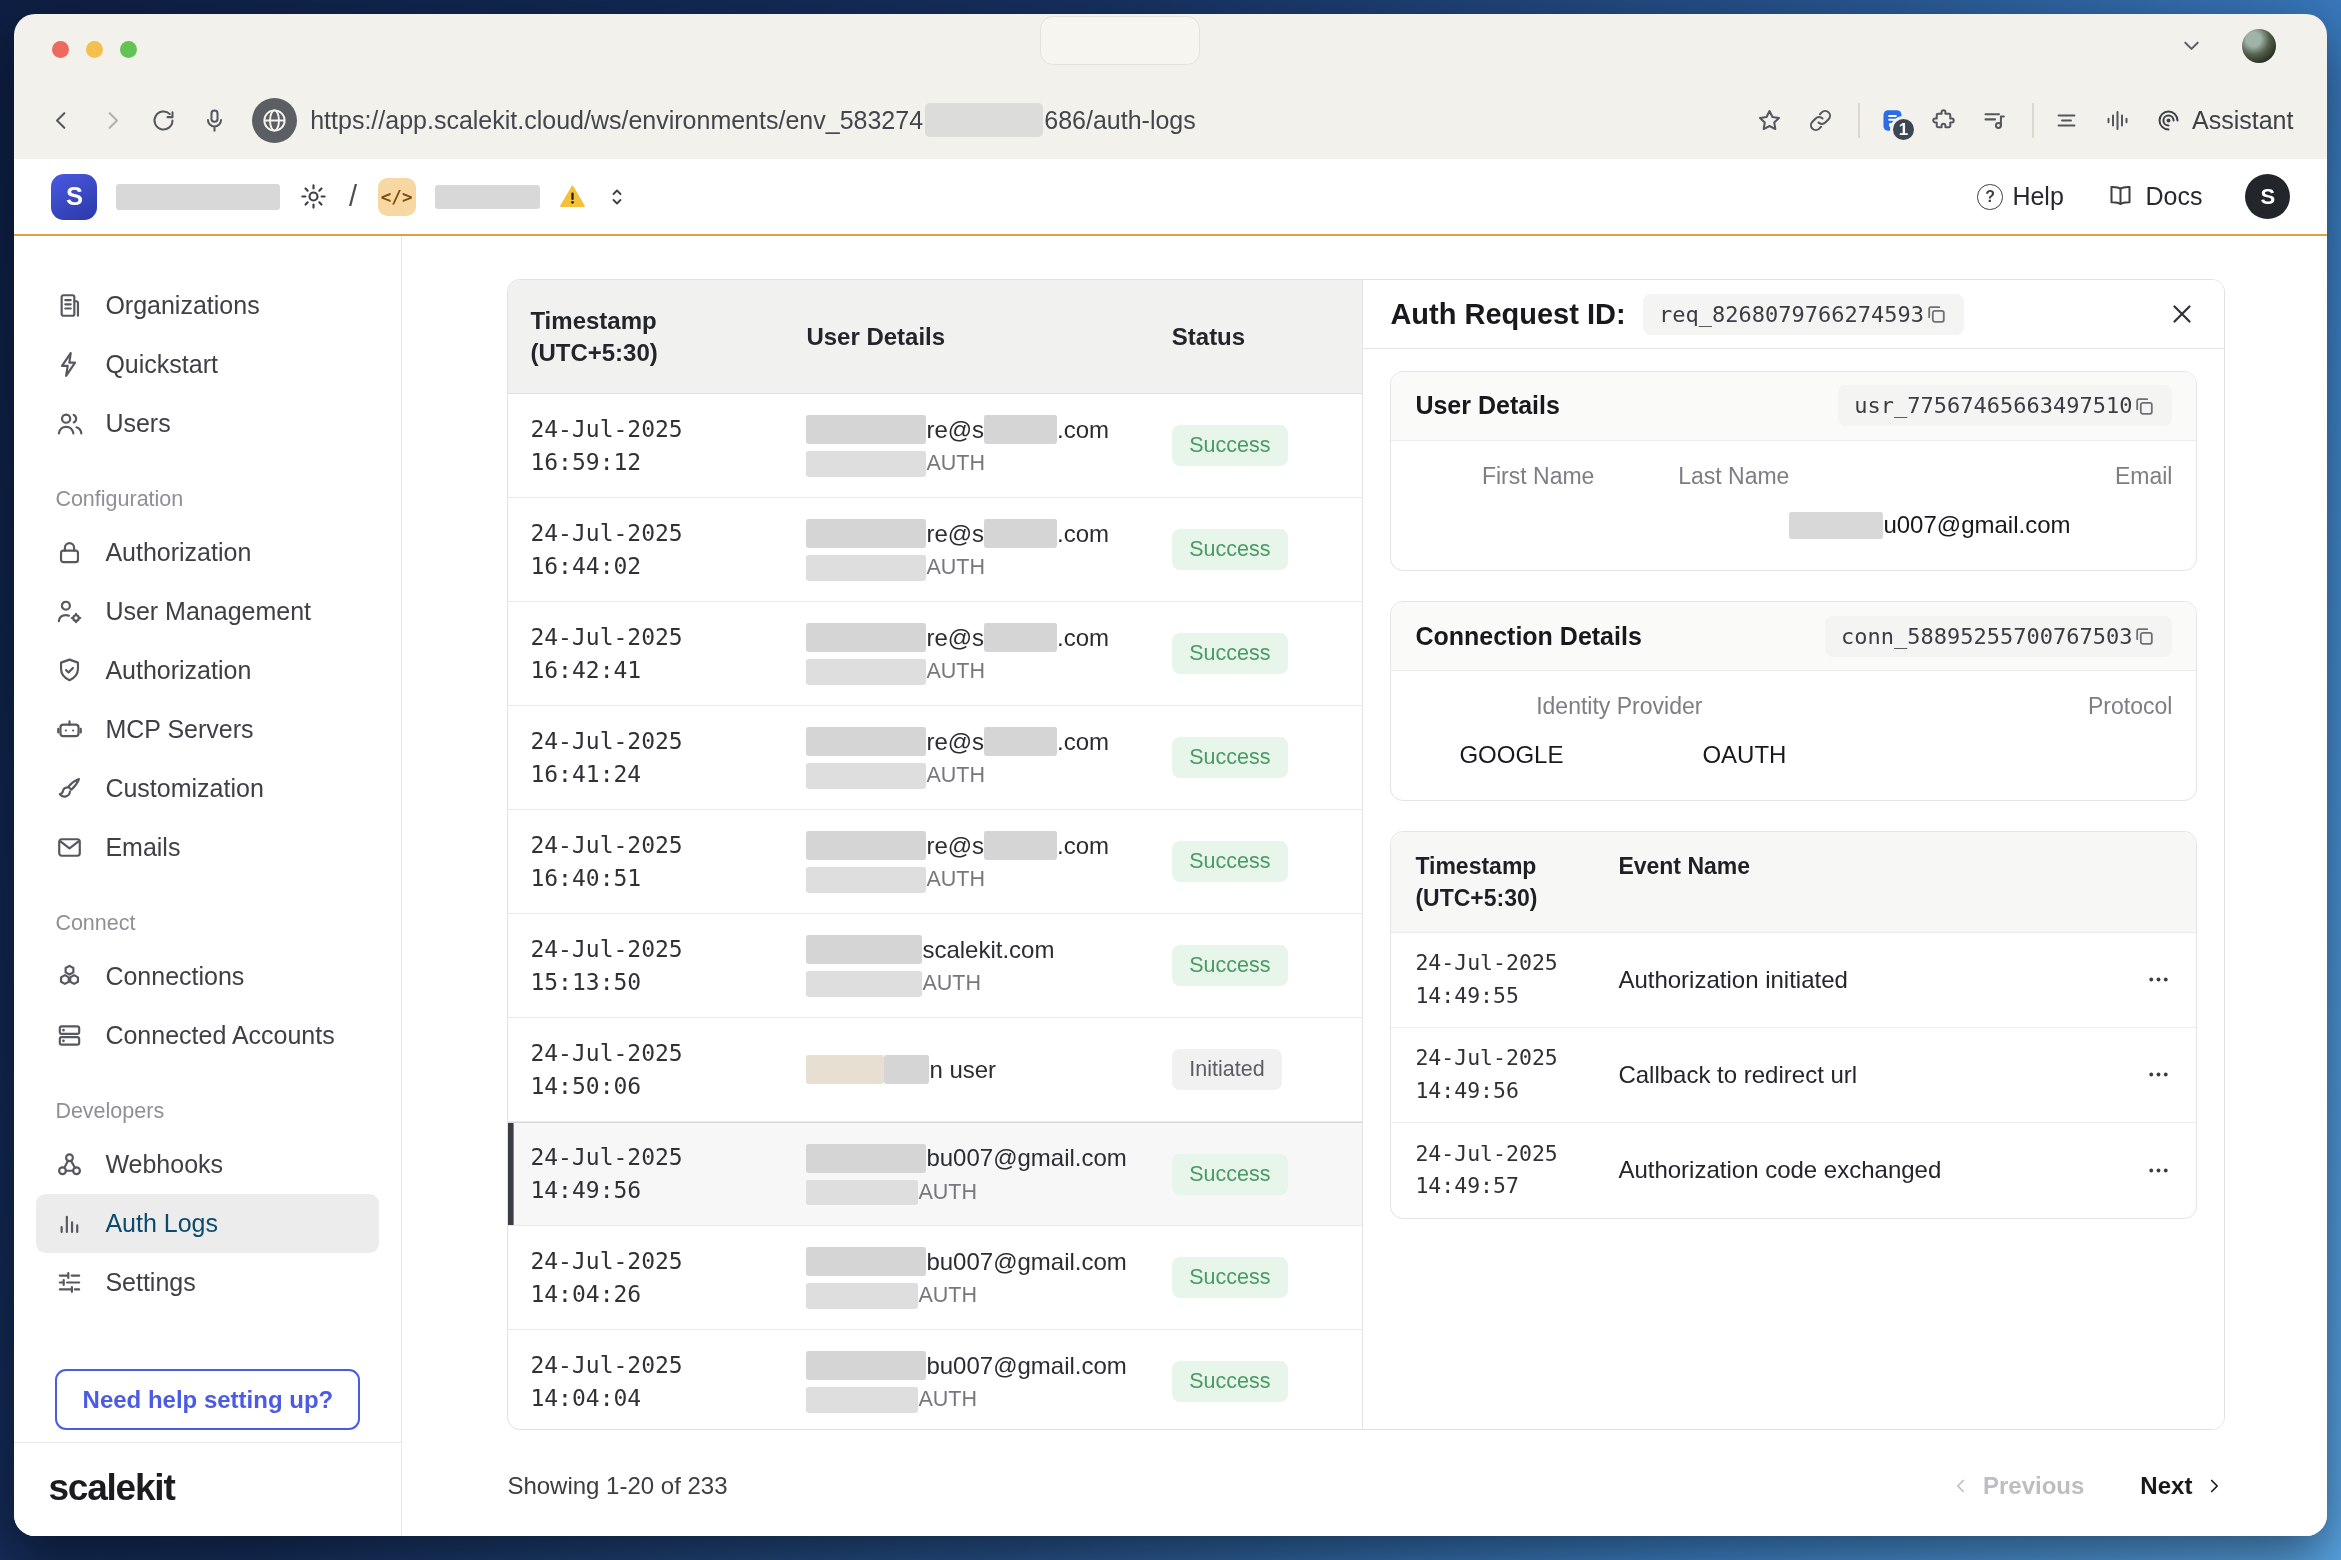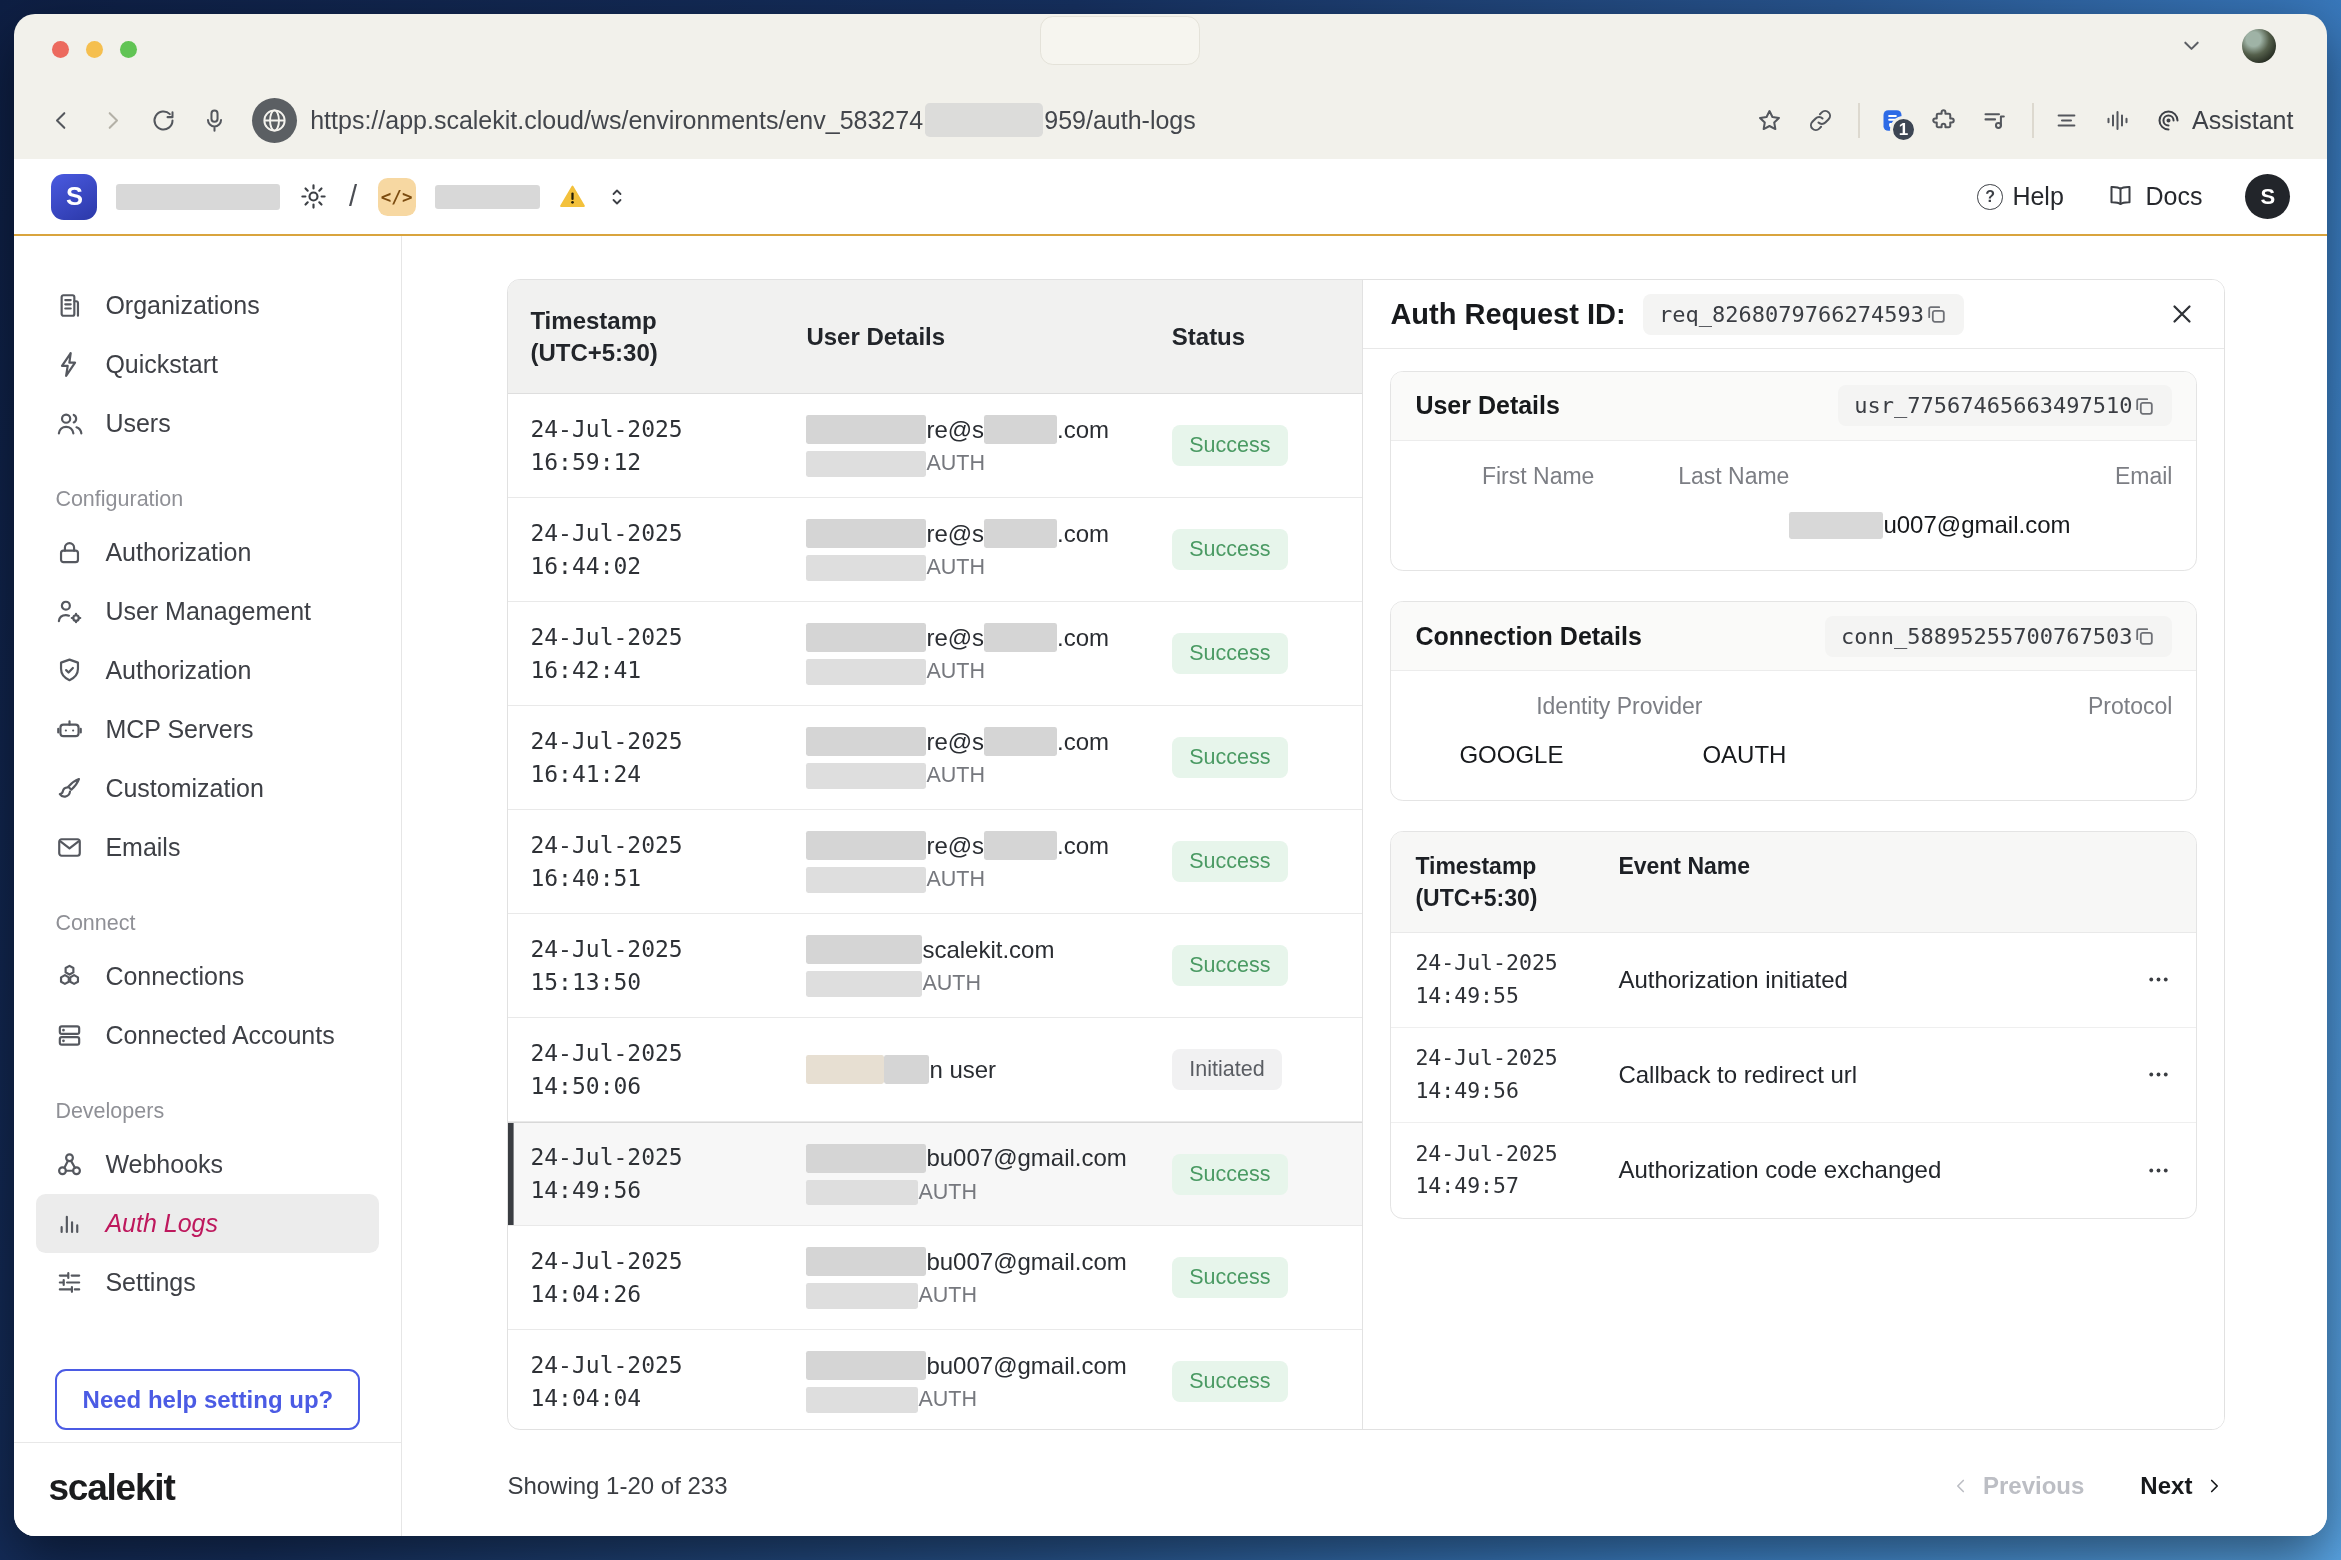--- a/index.html
+++ b/index.html
@@ -66,21 +66,21 @@
   .avatar2 { width:45px; height:45px; border-radius:50%; background:#22252a; color:#fff;
     font-size:22px; font-weight:bold; display:flex; align-items:center; justify-content:center; }
 
   .app-body { display:flex; height:calc(100% - 77px); }
 
   
   .sidebar { width:388px; flex:none; border-right:0.8px solid #e6e6e6; padding:40px 22px 0;
     display:flex; flex-direction:column; }
   .nav-item { display:flex; align-items:center; gap:21px; height:59px; padding:0 19px;
     border-radius:9.6px; font-size:25px; color:#3e4046; }
-  .nav-item.active { background:#ececec; color:#be185d;font-style:italic; }
+  .nav-item.active { background:#ececec; color:#0c4a6e; }
   .s-icon { width:29px; height:29px; color:#55585f; flex:none; display:flex; }
   .s-icon svg { width:100%; height:100%; }
   .nav-section { margin:34px 0 11px; padding:0 19px; font-size:21.5px; color:#8f9096; }
   .help-btn { margin:57px 19px 0; height:61px; border:2px solid #4b5be4; border-radius:11px;
     background:#fff; color:#4b5be4; font-size:24px; font-weight:bold; display:flex;
     align-items:center; justify-content:center; }
   .sidebar-footer { margin:auto -22px 0; border-top:0.8px solid #e8e8e8; padding:24px 34px 27px; }
   .logo { font-size:37px; font-weight:bold; letter-spacing:-1.2px; color:#1b1c1e; }
 
   
@@ -197,21 +197,21 @@
       <span class="globe-chip">
           <svg viewBox="0 0 24 24" fill="none" stroke="currentColor" stroke-width="1.6">
             <circle cx="12" cy="12" r="8.4"></circle>
             <ellipse cx="12" cy="12" rx="3.7" ry="8.4"></ellipse>
             <path d="M3.6 12h16.8"></path>
           </svg>
         </span>
       <span class="url">
         <span>https://app.scalekit.cloud/ws/environments/env_583274</span>
           <span class="redact" style="width:118px"></span>
-          <span>959/auth-logs</span>
+          <span>686/auth-logs</span>
       </span>
       <span class="spacer"></span>
       <span class="tool-btn">
           <span class="tool-ic"><svg viewBox="0 0 24 24" fill="none" stroke="currentColor" stroke-width="1.8" stroke-linecap="round" stroke-linejoin="round">
               <path d="M12 3.6l2.6 5.3 5.8.8-4.2 4.1 1 5.8-5.2-2.7-5.2 2.7 1-5.8-4.2-4.1 5.8-.8Z"></path>
             </svg></span>
         </span>
       <span class="tool-btn">
           <span class="tool-ic"><svg viewBox="0 0 24 24" fill="none" stroke="currentColor" stroke-width="1.8" stroke-linecap="round" stroke-linejoin="round">
               <path d="M10.2 13.8a4.3 4.3 0 0 0 6.1 0l2.9-2.9a4.3 4.3 0 0 0-6.1-6.1l-1.6 1.6"></path>

